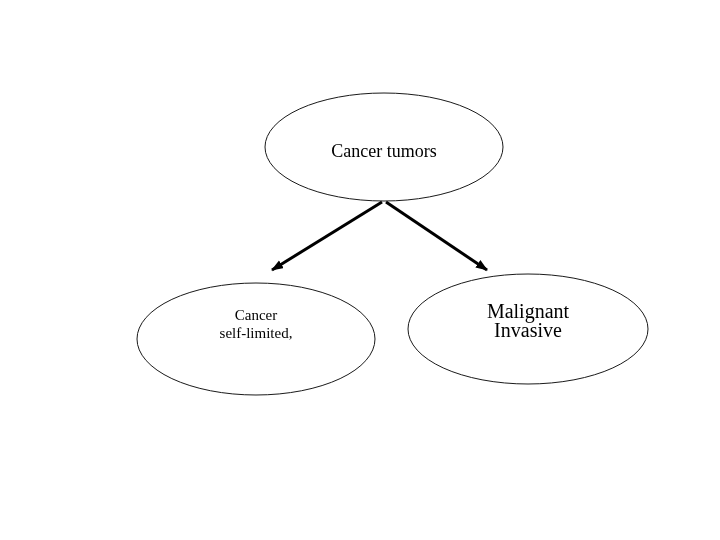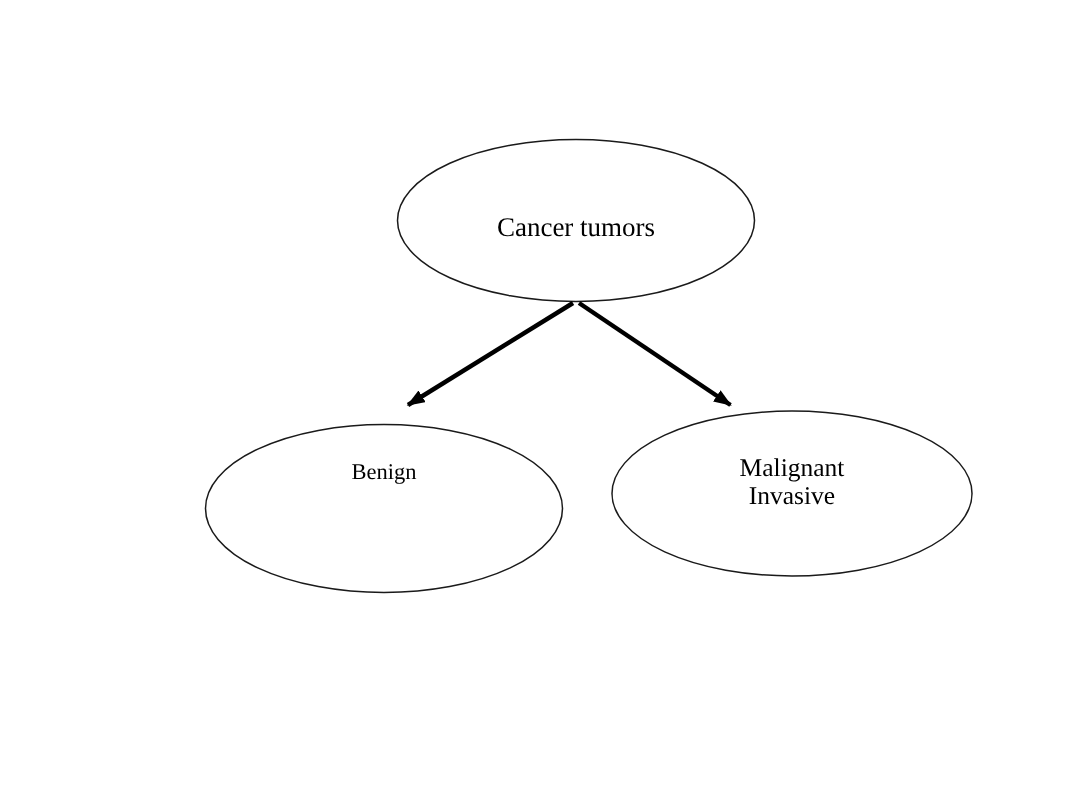--- a/index.html
+++ b/index.html
@@ -43,21 +43,21 @@
     left: 117px;
     top: 306px;
     width: 238px;
     font-size: 15px;
     line-height: 18px;
   }
   .node-label.malignant {
     left: 388px;
     top: 302px;
     width: 240px;
-    font-size: 17px;
+    font-size: 20px;
     line-height: 19px;
   }
 </style>
 </head>
 <body>
 
 <div class="canvas">
 
   <svg class="shapes" viewBox="0 0 720 540" xmlns="http://www.w3.org/2000/svg">
     <defs>
@@ -75,21 +75,22 @@
     <line x1="362" y1="202" x2="252" y2="270" stroke-width="3" marker-end="url(#arrowhead)" stroke="#000000"></line>
 
     <line x1="366" y1="202" x2="467" y2="270" stroke-width="3" marker-end="url(#arrowhead)" stroke="#000000"></line>
   </svg>
 
   <div class="node-label root">
     <div>Cancer tumors</div>
   </div>
 
   <div class="node-label benign">
-    <div>Benign</div>
+    <div>Cancer</div>
+    <div>self-limited,</div>
   </div>
 
   <div class="node-label malignant">
     <div>Malignant</div>
     <div>Invasive</div>
   </div>
 
 </div>
 
 </body></html>

